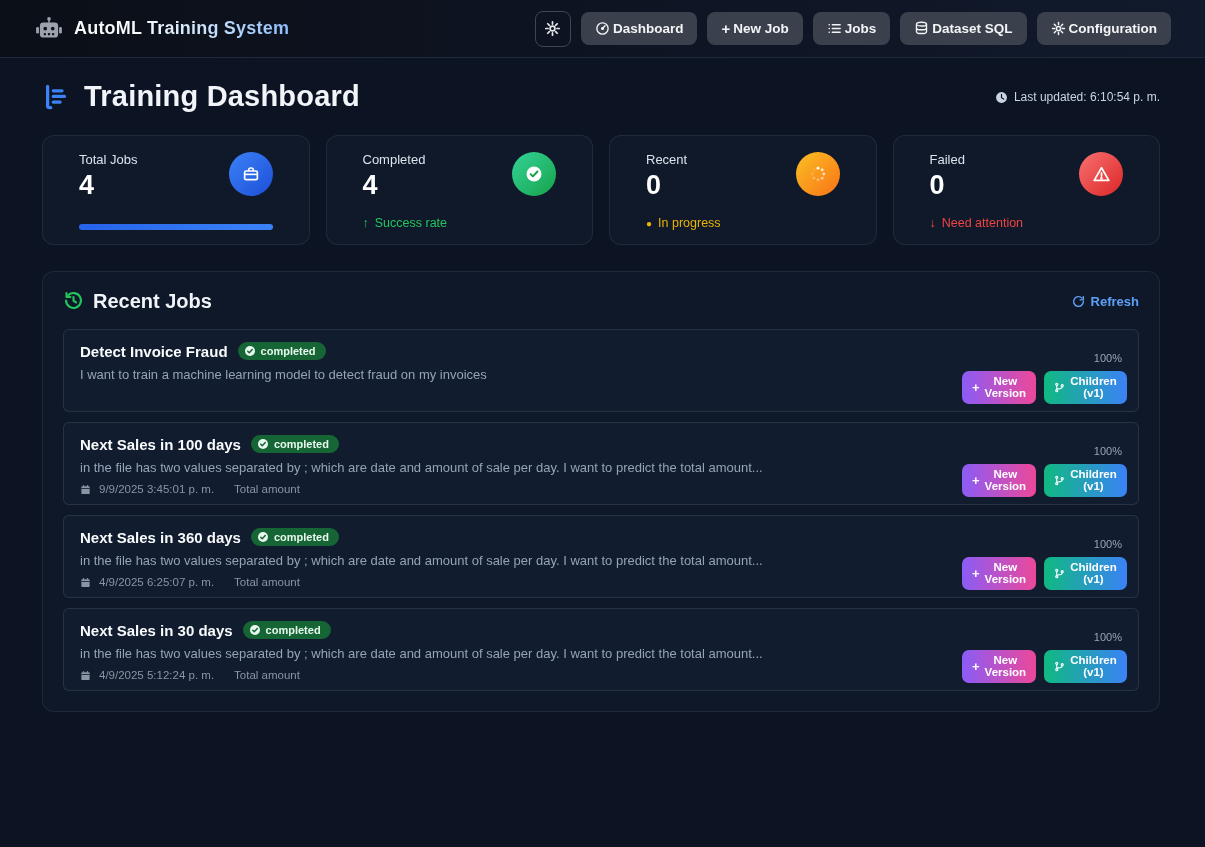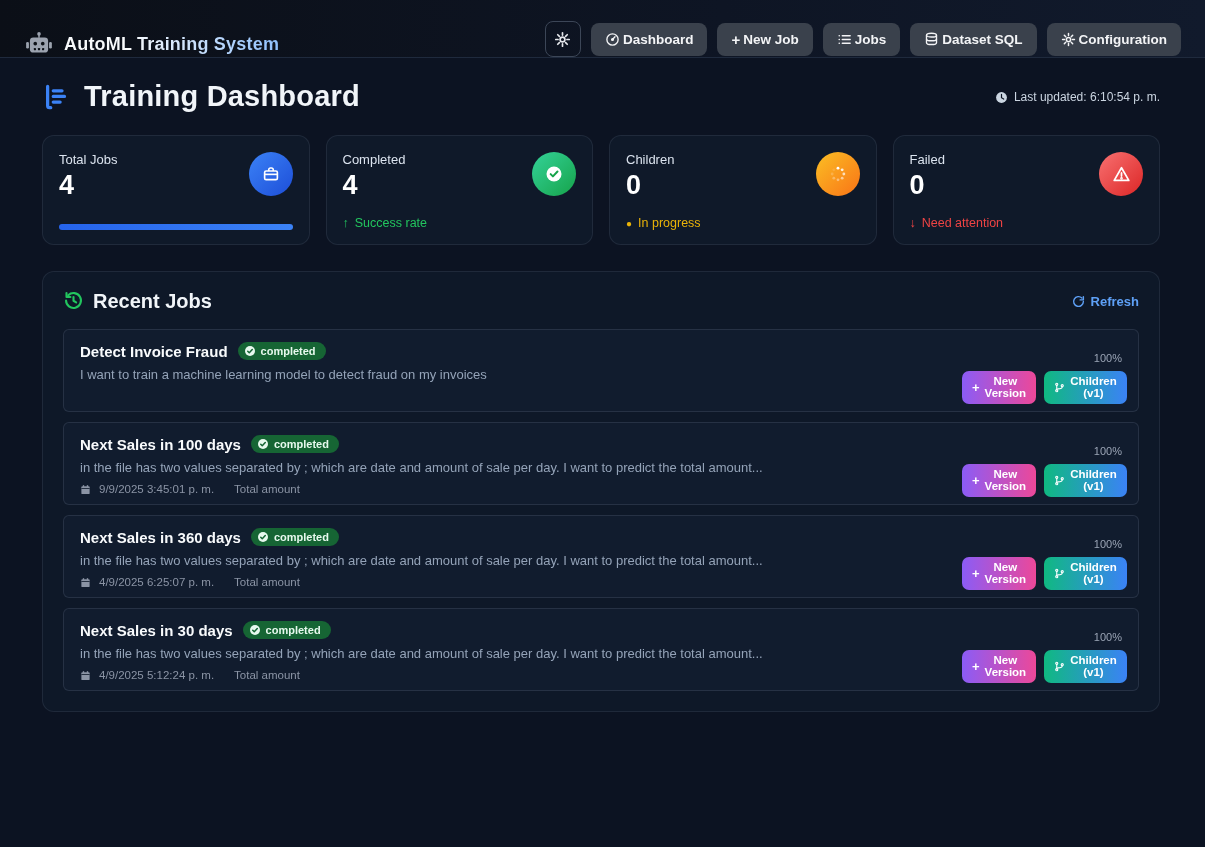--- a/index.html
+++ b/index.html
@@ -7,22 +7,22 @@
   body {
     width:1205px; height:847px; overflow:hidden;
     background:#0c1322;
     font-family:"Liberation Sans", sans-serif;
     color:#e5e7eb;
   }
   svg { display:block; }
 
   
   .navbar {
-    height:58px; padding:0 24px;
-    display:flex; align-items:flex-end; justify-content:space-between;
+    height:58px; padding:0 34px;
+    display:flex; align-items:center; justify-content:space-between;
     background:linear-gradient(90deg,#0b0f17 0%,#0e1524 60%,#111a2c 100%);
     border-bottom:1px solid #1f2a3d;
   }
   .brand { display:flex; align-items:center; gap:10px; }
   .brand-text {
     font-size:18px; font-weight:700; letter-spacing:.2px;
     background:linear-gradient(90deg,#f8fafc 30%,#8fc0fd 100%);
     -webkit-background-clip:text; background-clip:text; color:transparent;
   }
   .nav-right { display:flex; align-items:center; gap:10px; }
@@ -44,21 +44,21 @@
   .main { padding:22px 45px 0 42px; }
   .page-head { display:flex; align-items:flex-start; justify-content:space-between; }
   .page-title-wrap { display:flex; align-items:center; gap:12px; }
   .page-title { font-size:29px; font-weight:800; color:#f1f5f9; letter-spacing:.2px; }
   .last-updated { display:flex; align-items:center; gap:6px; font-size:12px; color:#cbd5e1; margin-top:10px; }
 
   
   .stats { display:grid; grid-template-columns:repeat(4,1fr); gap:16px; margin-top:22px; }
   .stat-card {
     background:#0f1929; border:1px solid rgba(148,163,184,.13);
-    border-radius:12px; padding:16px 16px 14px; height:110px;
+    border-radius:12px; padding:16px 36px 14px; height:110px;
     display:flex; flex-direction:column; justify-content:space-between;
   }
   .stat-top { display:flex; justify-content:space-between; align-items:flex-start; }
   .stat-label { font-size:13px; color:#dbe3ee; }
   .stat-value { font-size:27px; font-weight:700; color:#ffffff; margin-top:5px; line-height:1; }
   .stat-icon {
     width:44px; height:44px; border-radius:50%;
     display:flex; align-items:center; justify-content:center; color:#fff;
     flex-shrink:0;
   }
@@ -260,21 +260,21 @@
       </div>
       <div class="stat-footer green">
         <span>↑</span>
         <span>Success rate</span>
       </div>
     </div>
 
     <div class="stat-card">
       <div class="stat-top">
         <div>
-          <div class="stat-label">Children</div>
+          <div class="stat-label">Recent</div>
           <div class="stat-value">0</div>
         </div>
         <div class="stat-icon orange">
           <svg width="20" height="20" viewBox="0 0 24 24" fill="#fff">
             <circle cx="12" cy="5" r="1.7"></circle>
             <circle cx="17" cy="7" r="1.7" opacity=".85"></circle>
             <circle cx="19" cy="12" r="1.7" opacity=".7"></circle>
             <circle cx="17" cy="17" r="1.7" opacity=".55"></circle>
             <circle cx="12" cy="19" r="1.7" opacity=".4"></circle>
             <circle cx="7" cy="17" r="1.7" opacity=".3"></circle>

